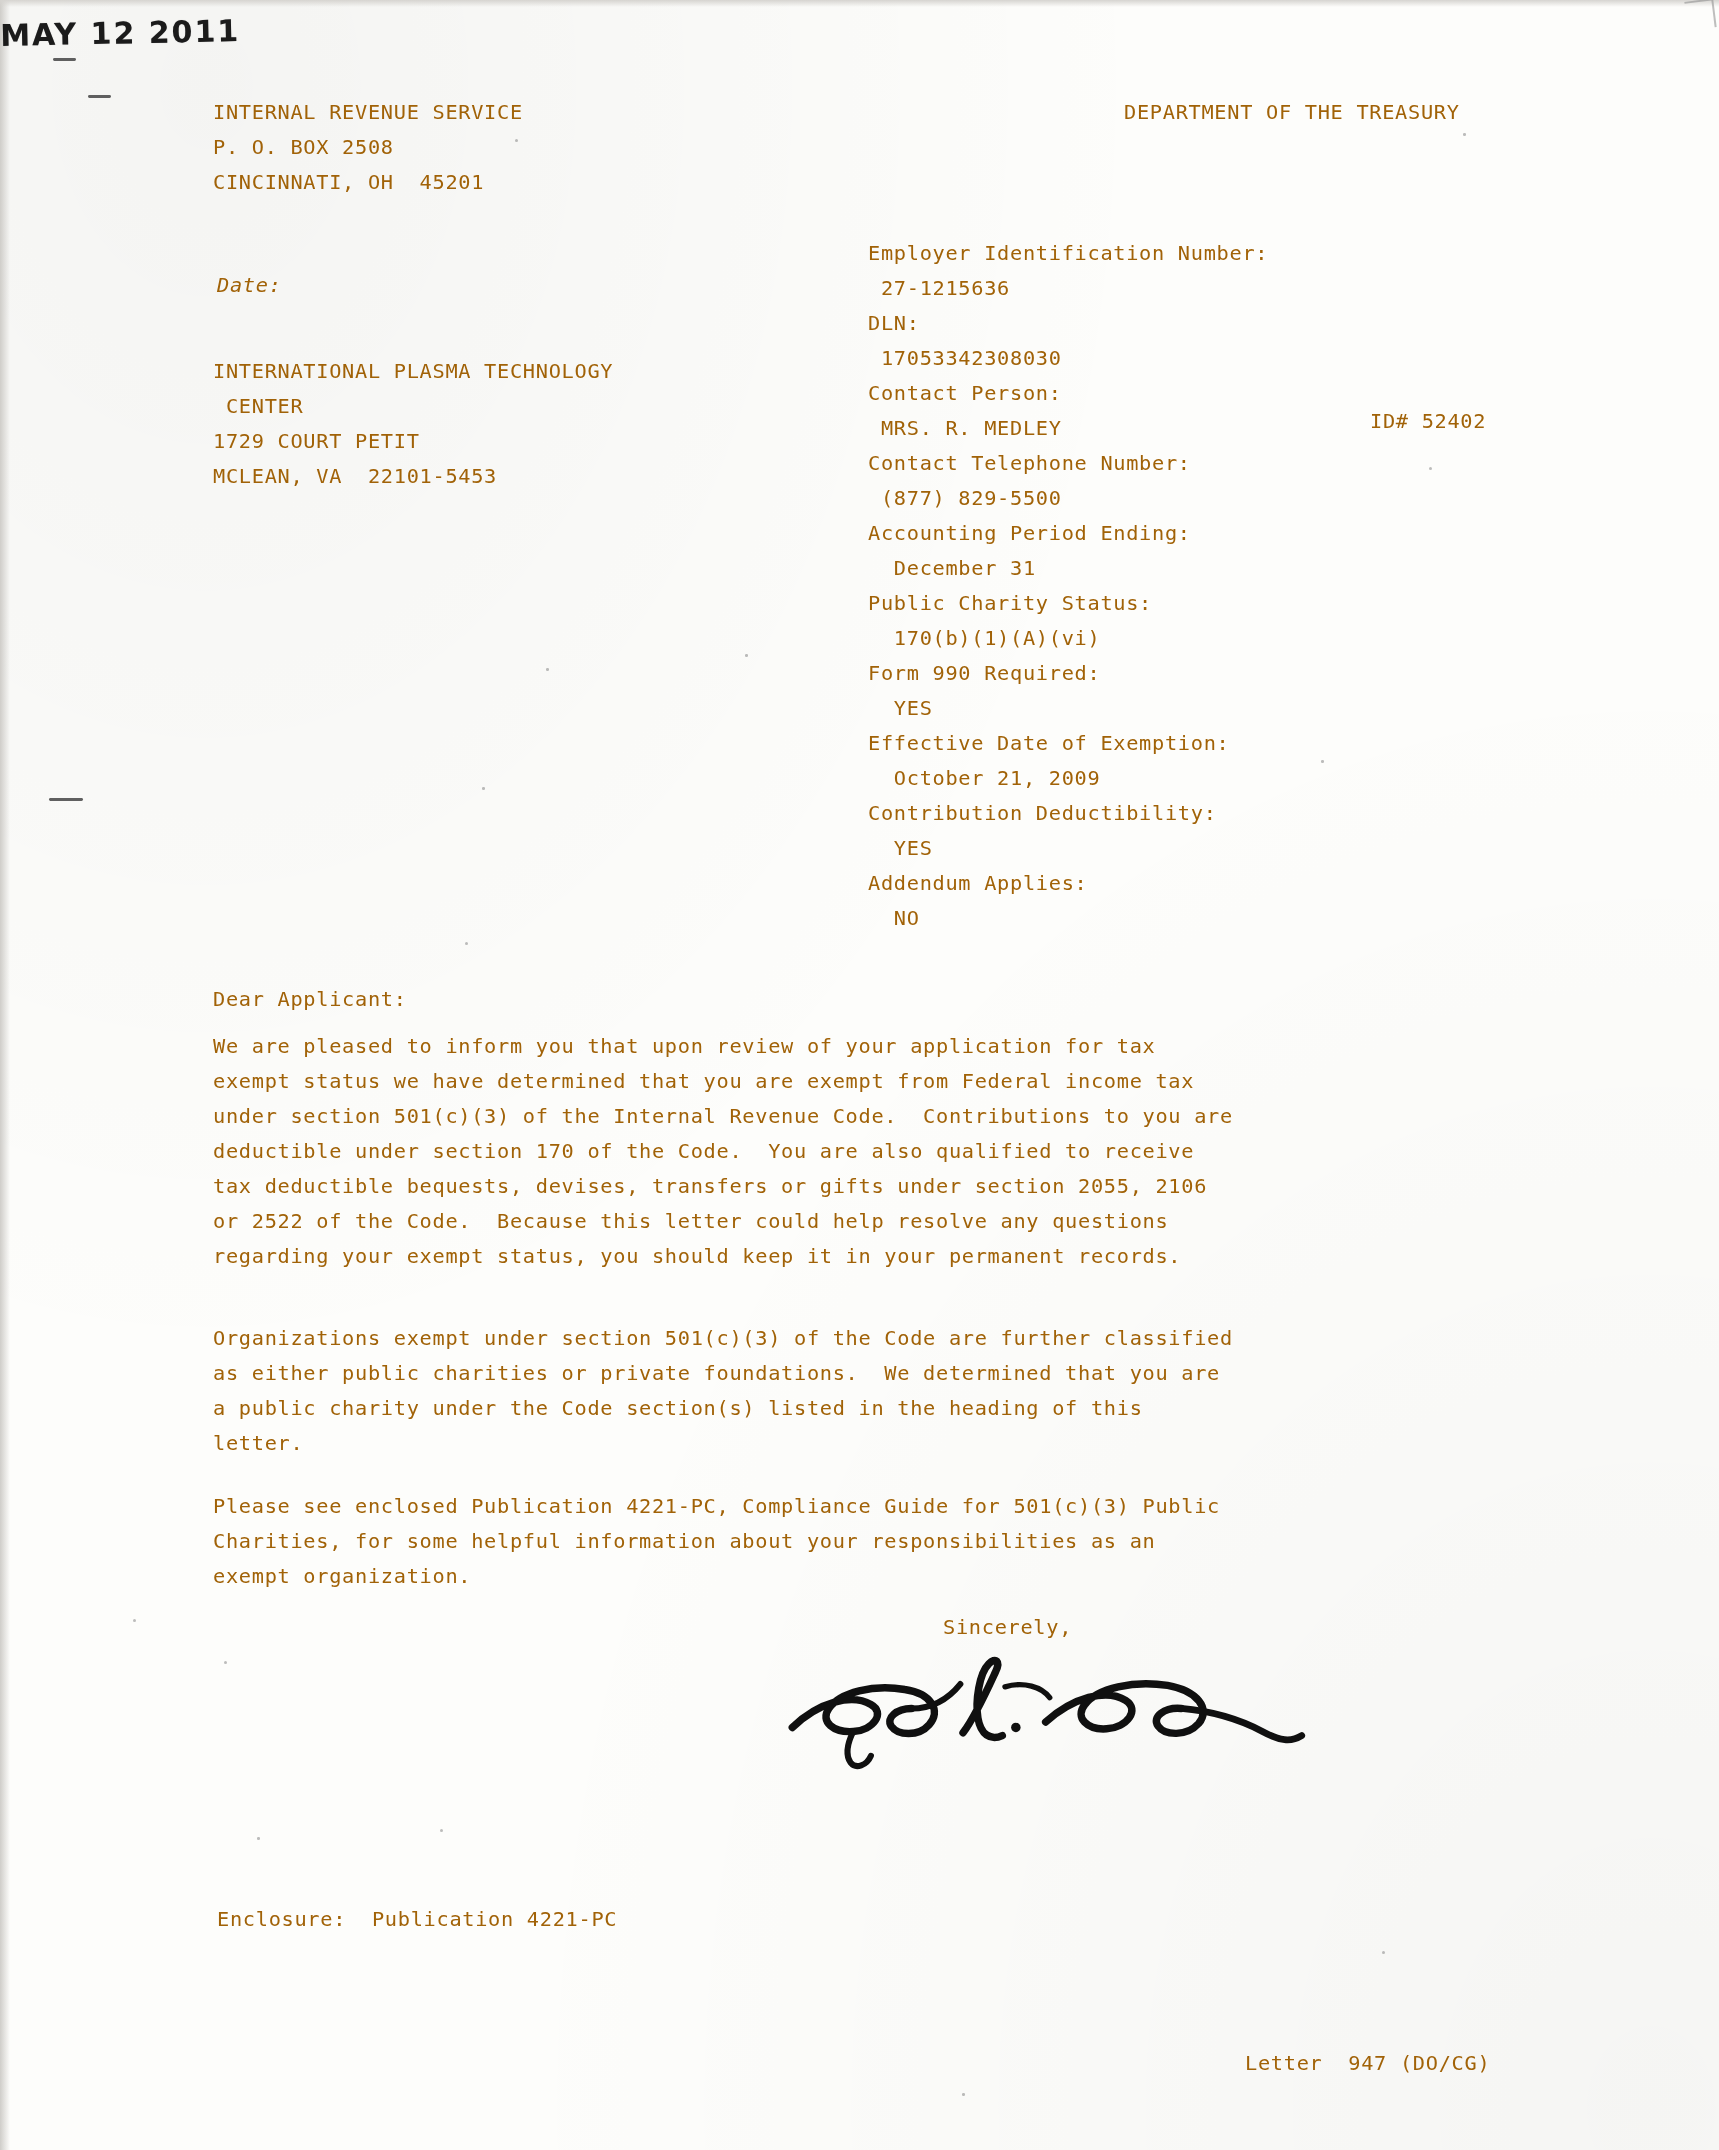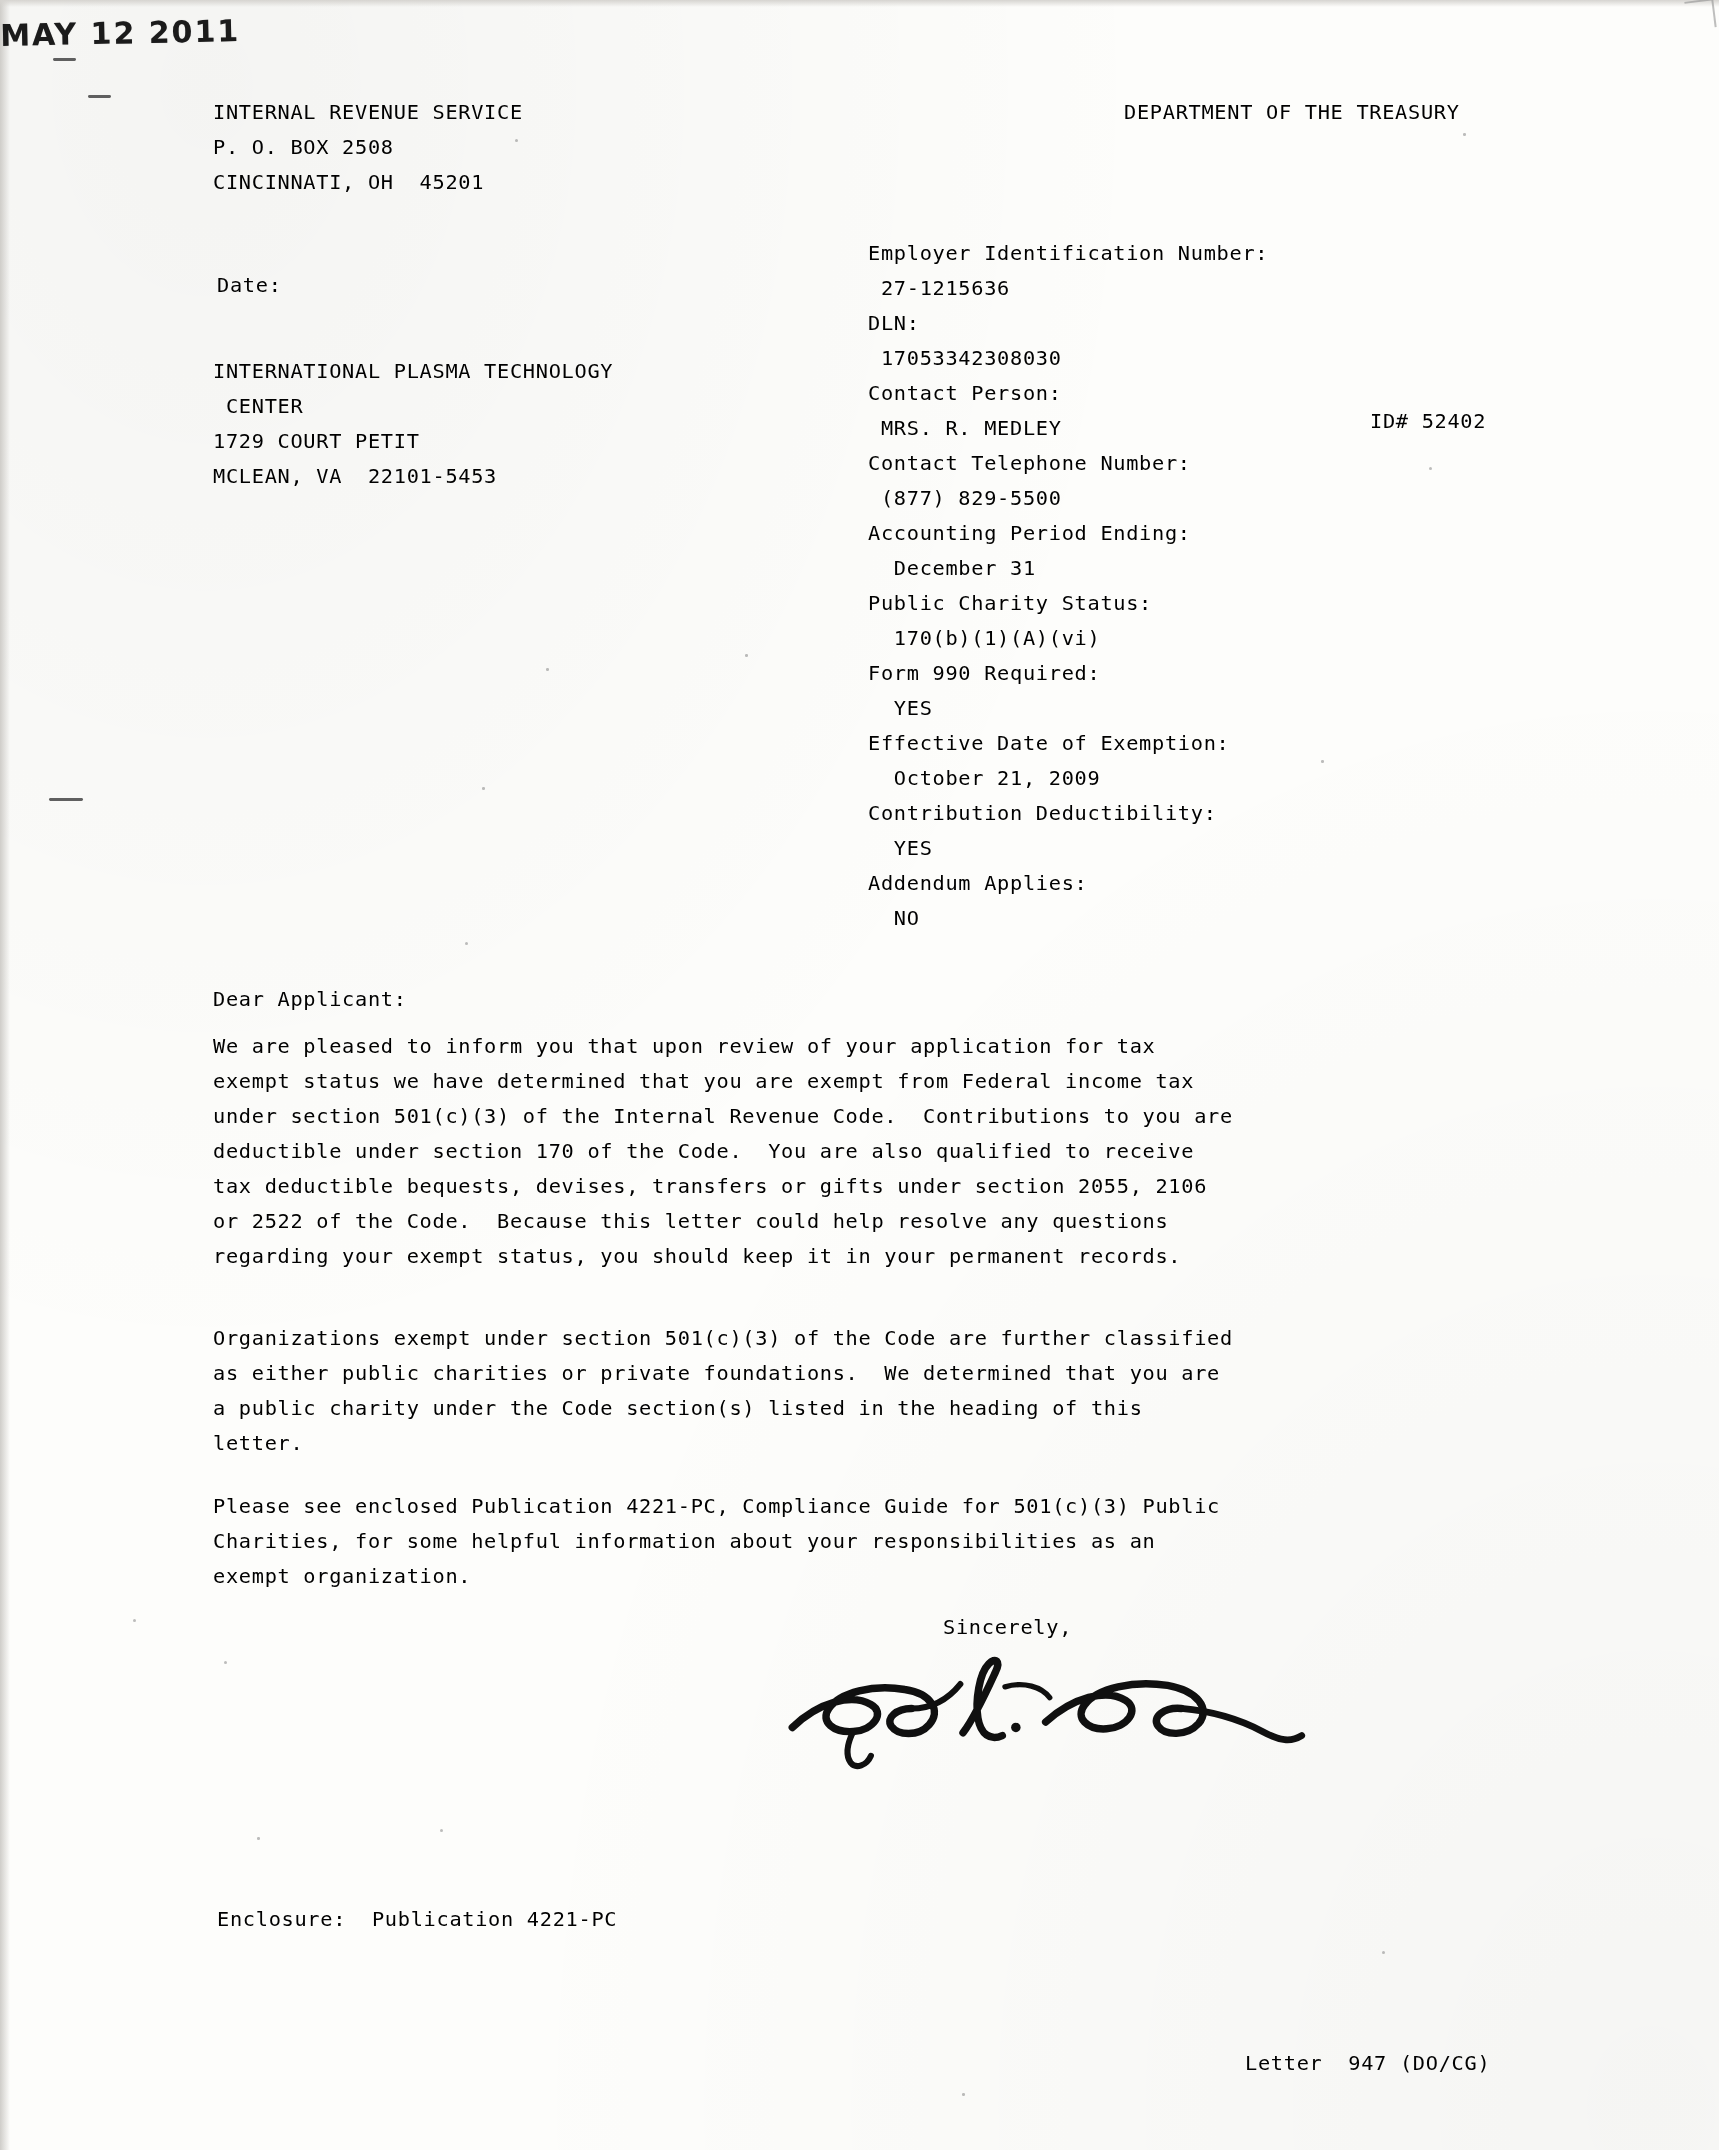--- a/index.html
+++ b/index.html
@@ -57,32 +57,32 @@
     border-radius: 1.4px;
     opacity: 0.8;
   }
   .punch.p1 { left: 53px;  top: 58px;  width: 23px; }
   .punch.p2 { left: 88px; top: 95px; width: 23px; }
   .punch.p3 { left: 49px;  top: 798px; width: 34px; }
 
   .txt {
     position: absolute;
     white-space: pre;
-    color: #000000;
+    color: #a16207;
     font-family: "DejaVu Sans Mono", monospace;
     font-size: 20.3px;
     letter-spacing: 0.7px;
     line-height: 35px;
   }
 
   
   #irs-address { left: 213px; top: 95px; }
   #treasury    { left: 1124px; top: 95px; }
 
-  #date-label  { left: 217px; top: 268px; }
+  #date-label  { left: 217px; top: 268px; font-style: italic; }
   #date-stamp  {
     left: 333px; top: 259px;
     font-family: "DejaVu Sans", sans-serif;
     font-size: 30px;
     font-weight: 700;
     letter-spacing: 2px;
     color: #1b1b1b;
     transform: rotate(-1.2deg);
     text-shadow: 0 0 0.7px rgba(0,0,0,0.35);
   }

